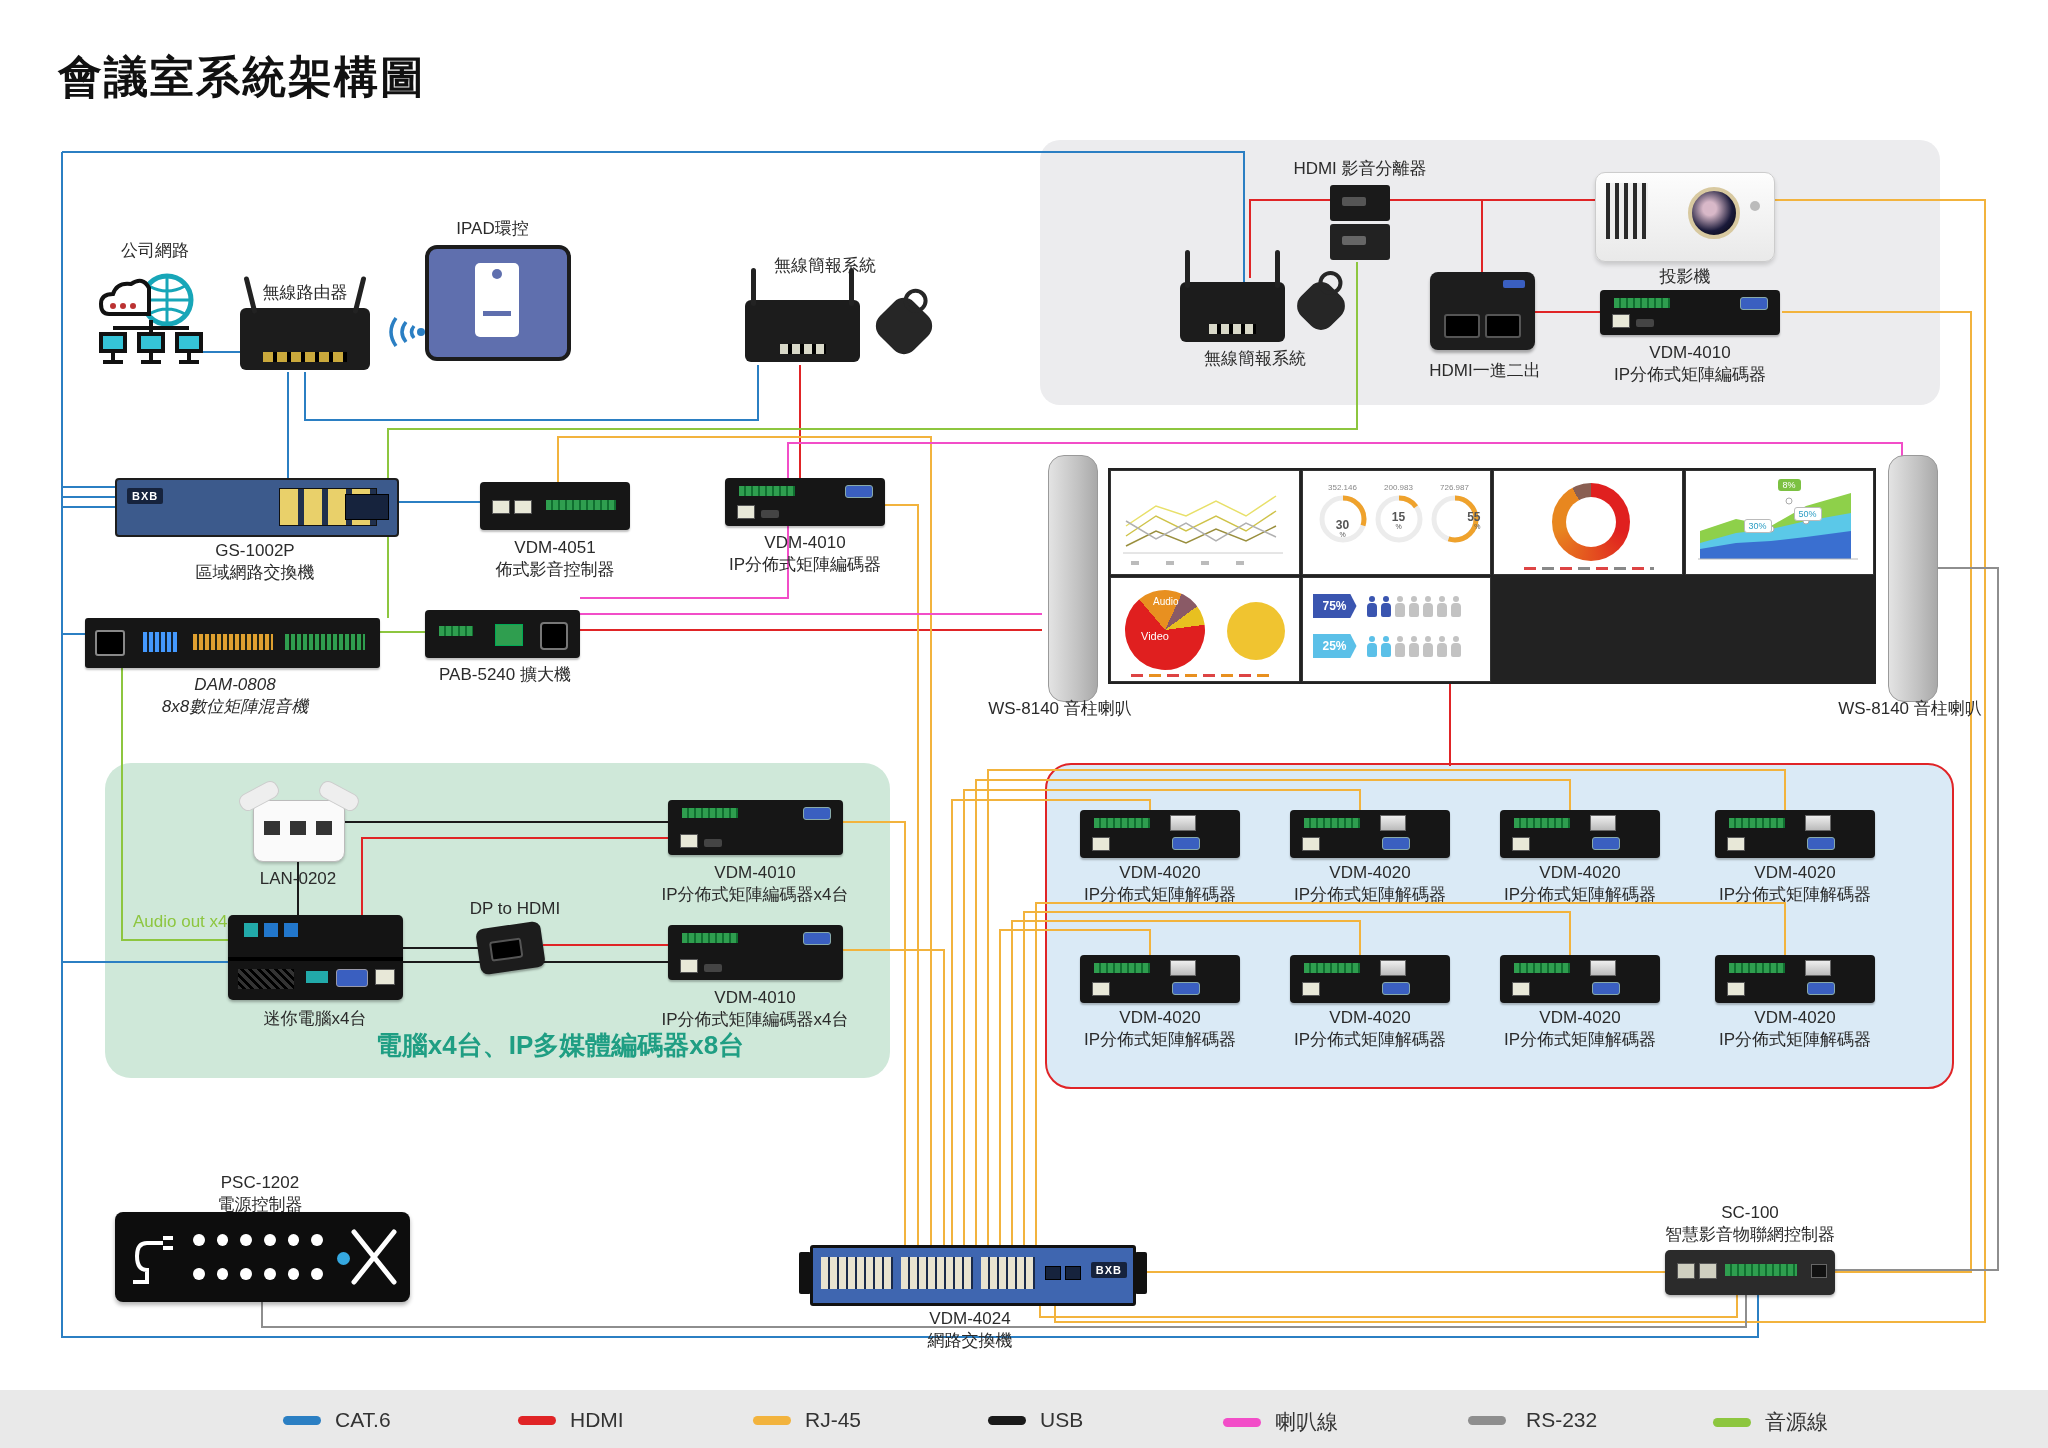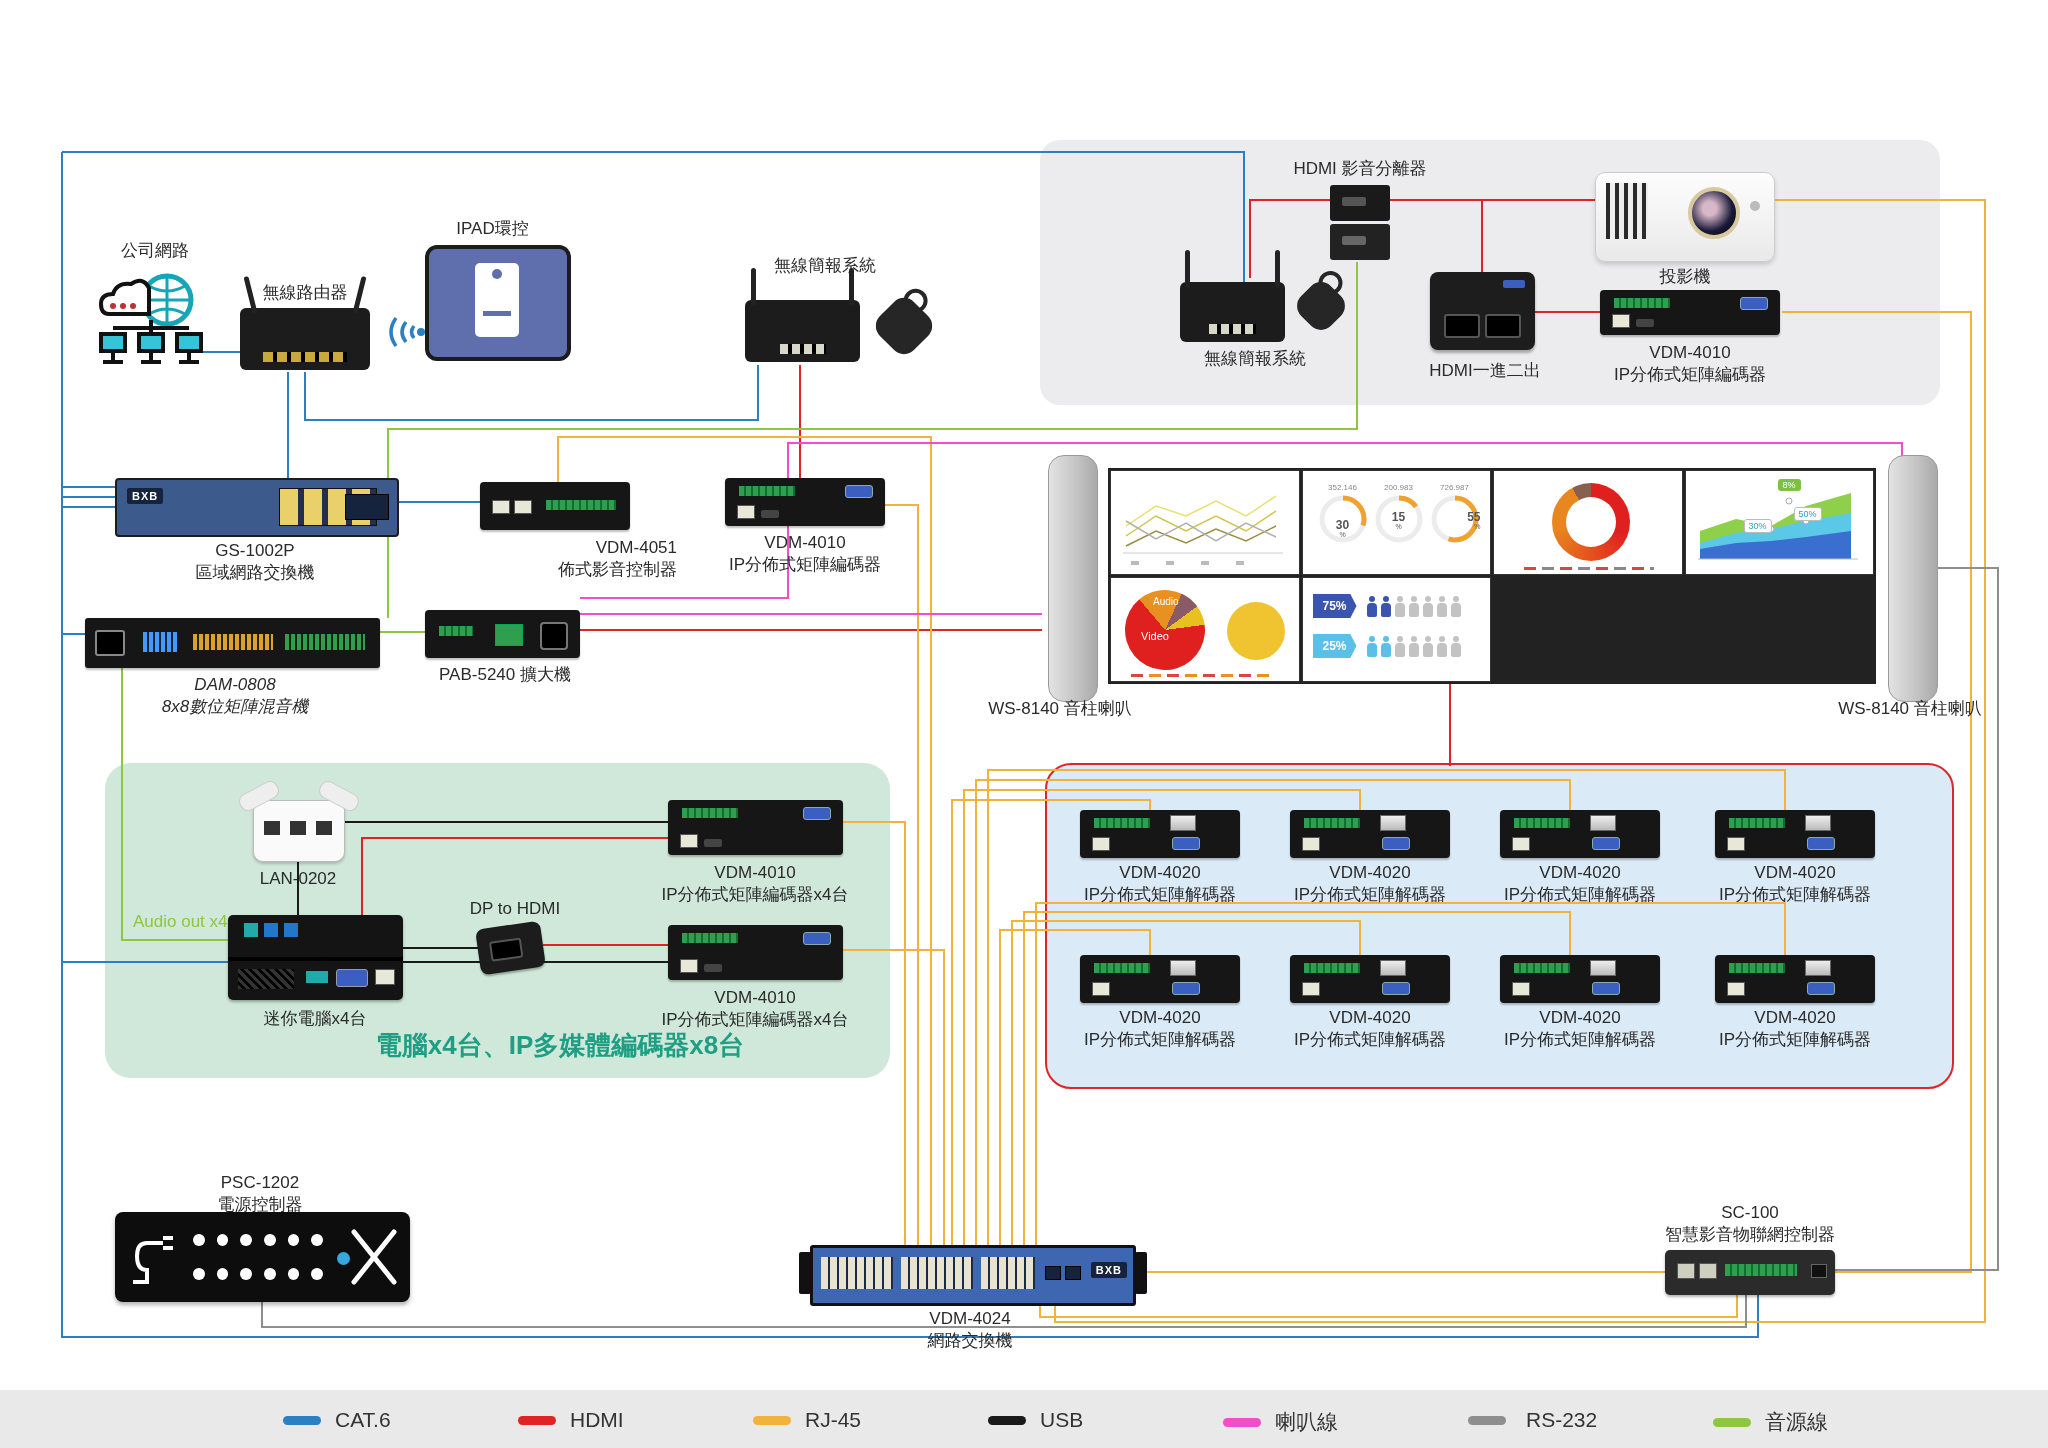--- a/index.html
+++ b/index.html
@@ -107,20 +107,21 @@
       <path d="M262 1302 V1327 H1746 V1295"></path>
     </g>
     <g stroke="#1a1a1a">
       <path d="M298 860 V915"></path>
         <path d="M343 822 H668"></path>
       <path d="M403 948 H478"></path>
         <path d="M403 962 H668"></path>
     </g>
   </svg>
 
+  <div id="title">會議室系統架構圖</div>
 
   <div class="lb" style="left:95px;top:240px;width:120px;">公司網路</div>
   <svg class="abs" style="left:95px;top:272px;" width="118" height="96">
     <circle cx="72" cy="28" r="24" fill="none" stroke="#17a6b8" stroke-width="5"></circle>
     <path d="M48 28 H96 M72 6 V52 M54 14 Q72 24 90 14 M54 42 Q72 32 90 42" stroke="#17a6b8" stroke-width="3" fill="none"></path>
     <path d="M14 42 Q6 42 6 32 Q6 22 18 22 Q22 10 36 12 Q48 4 54 16 L54 42 Z" fill="#fff" stroke="#111" stroke-width="4"></path>
     <circle cx="18" cy="34" r="3" fill="#b33"></circle>
       <circle cx="28" cy="34" r="3" fill="#b33"></circle>
       <circle cx="38" cy="34" r="3" fill="#b33"></circle>
     <g stroke="#111" stroke-width="4">
@@ -214,21 +215,21 @@
   <div class="lb" style="left:145px;top:540px;width:220px;">
     <div>GS-1002P</div>
     <div>區域網路交換機</div>
   </div>
 
   <div class="dev" style="left:480px;top:482px;width:150px;height:48px;">
     <div class="rj" style="bottom:auto;top:18px;"></div>
       <div class="rj" style="bottom:auto;top:18px;left:34px;"></div>
     <div class="grn" style="left:auto;right:14px;top:18px;width:70px;"></div>
   </div>
-  <div class="lb" style="left:477px;top:537px;width:200px;text-align:right;">
+  <div class="lb" style="left:455px;top:537px;width:200px;">
     <div>VDM-4051</div>
     <div>佈式影音控制器</div>
   </div>
 
   <div class="dev" style="left:725px;top:478px;width:160px;height:48px;">
     <div class="grn"></div>
       <div class="vga"></div>
       <div class="rj"></div>
       <div class="hd"></div>
   </div>

